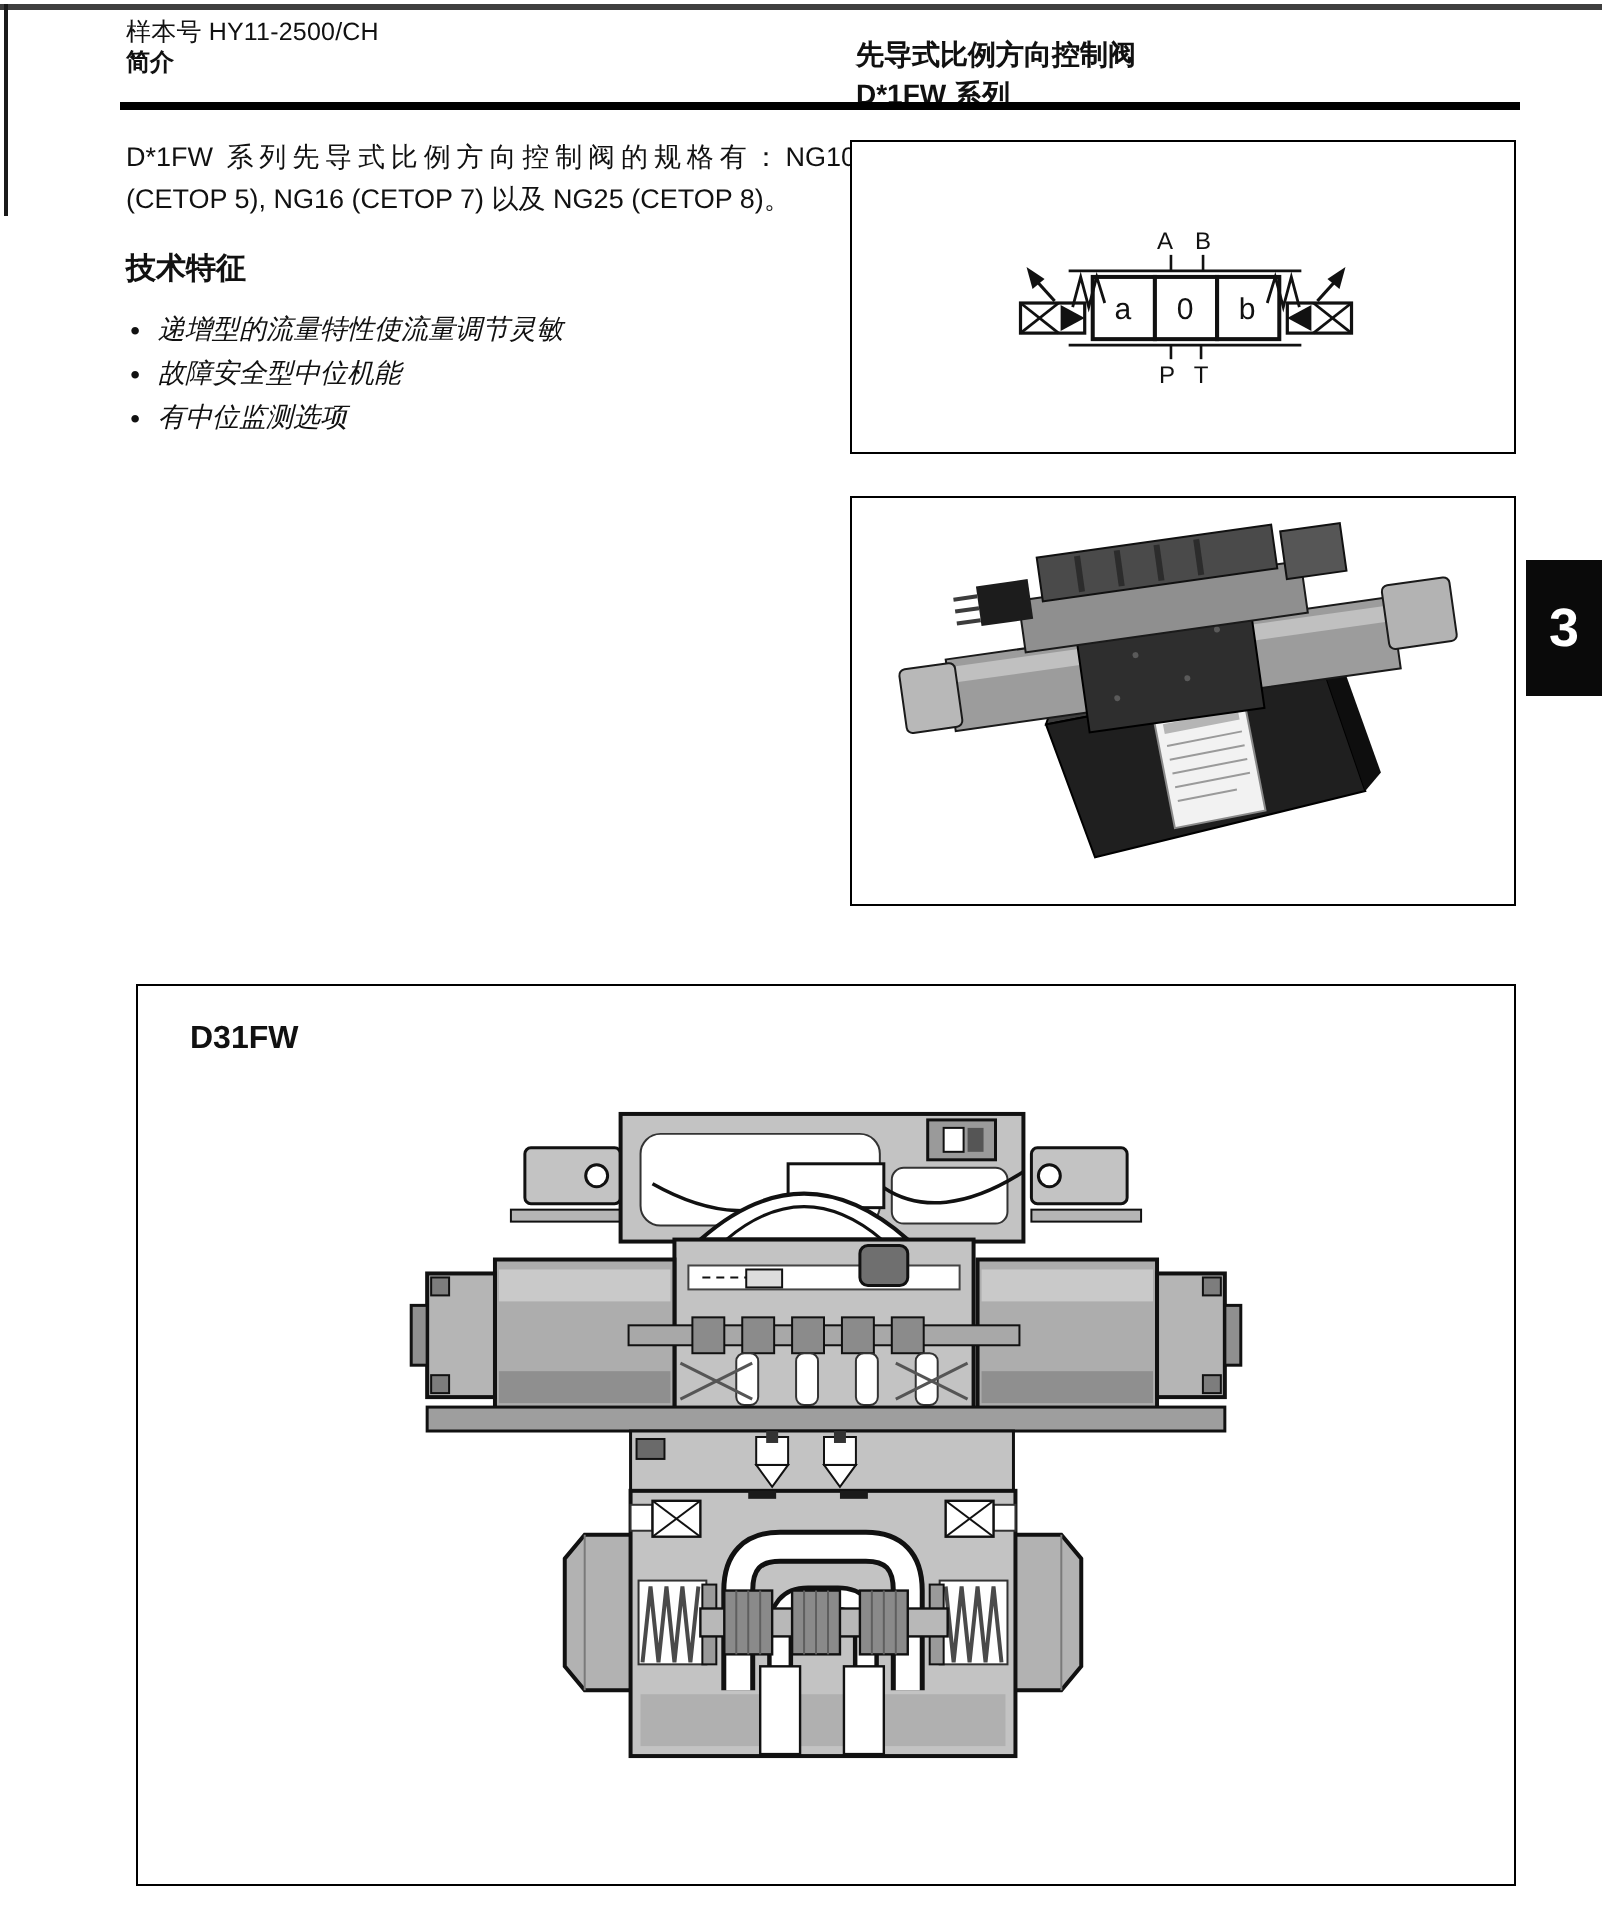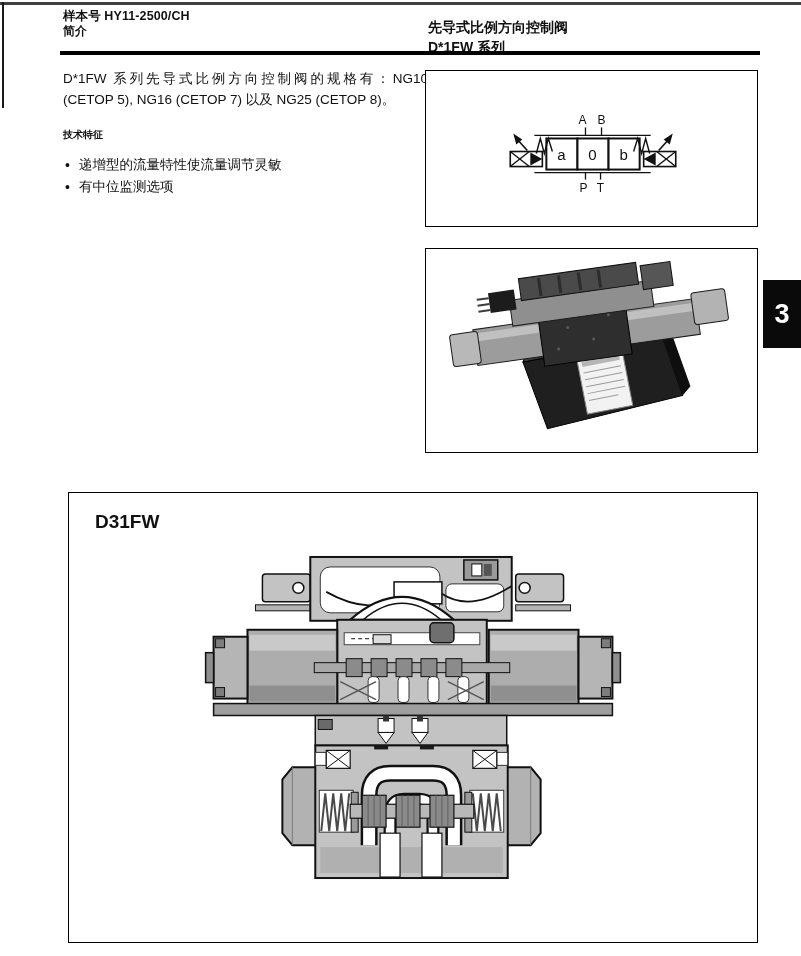--- a/index.html
+++ b/index.html
@@ -3,36 +3,36 @@
 <meta charset="utf-8">
 <style>
   html,body{margin:0;padding:0;background:#fff;}
   .page{
     position:relative;width:801px;height:956px;background:#ffffff;overflow:hidden;
     font-family:"Liberation Sans","DejaVu Sans",sans-serif;color:#111;
   }
   .top-border{position:absolute;left:0;top:2px;width:801px;height:3px;background:#3f3f3f;}
   .left-border{position:absolute;left:2px;top:2px;width:2px;height:106px;background:#1a1a1a;}
 
-  .catalog-no{position:absolute;left:63px;top:8px;font-size:12.5px;font-weight:700;letter-spacing:.1px;}
+  .catalog-no{position:absolute;left:63px;top:8px;font-size:12.5px;font-weight:400;letter-spacing:.1px;}
   .section-title{position:absolute;left:63px;top:23px;font-size:12px;font-weight:bold;}
   .doc-title{position:absolute;left:428px;top:17px;font-size:14px;font-weight:bold;line-height:20px;}
   .header-rule{position:absolute;left:60px;top:51px;width:700px;height:4px;background:#000;}
 
   .intro-col{position:absolute;left:63px;top:68px;width:365px;font-size:13.5px;line-height:21px;text-align:justify;}
   .intro-col p{margin:0 0 8px 0;}
-  .features-heading{font-size:10px;font-weight:bold;margin:14px 0 9px 0;text-align:left;}
-  .features-list{margin:0;padding:0;list-style:none;text-align:left;}
+  .features-heading{font-size:15px;font-weight:bold;margin:14px 0 9px 0;text-align:left;}
+  .features-list{margin:0;padding:0;list-style:none;text-align:left;font-style:italic;}
   .features-list li{position:relative;padding-left:16px;line-height:22px;}
   .features-list li::before{content:"\2022";position:absolute;left:2px;top:0;font-size:14px;}
 
   .schematic-box{position:absolute;left:425px;top:70px;width:333px;height:157px;border:1.5px solid #000;box-sizing:border-box;background:#fff;}
   .photo-box{position:absolute;left:425px;top:248px;width:333px;height:205px;border:1.5px solid #000;box-sizing:border-box;background:#fff;}
   .drawing-box{position:absolute;left:68px;top:492px;width:690px;height:451px;border:1.5px solid #000;box-sizing:border-box;background:#fff;}
-  .drawing-label{position:absolute;left:26px;top:18px;font-size:19px;font-weight:bold;}
+  .drawing-label{position:absolute;left:26px;top:18px;font-size:16px;font-weight:bold;}
   .box-svg{position:absolute;left:0;top:0;width:100%;height:100%;}
 
   .side-tab{
     position:absolute;left:763px;top:280px;width:38px;height:68px;background:#0a0a0a;
     color:#fff;font-size:27px;font-weight:bold;display:flex;align-items:center;justify-content:center;
   }
   svg text{font-family:"Liberation Sans","DejaVu Sans",sans-serif;}
 </style>
 </head>
 <body>
@@ -47,20 +47,21 @@
     <div>先导式比例方向控制阀</div>
     <div>D*1FW 系列</div>
   </div>
   <div class="header-rule"></div>
 
   <div class="intro-col">
     <p>D*1FW 系列先导式比例方向控制阀的规格有：NG10 (CETOP 5), NG16 (CETOP 7) 以及 NG25 (CETOP 8)。</p>
     <div class="features-heading">技术特征</div>
     <ul class="features-list">
       <li>递增型的流量特性使流量调节灵敏</li>
+      <li>故障安全型中位机能</li>
       <li>有中位监测选项</li>
     </ul>
   </div>
 
   <div class="schematic-box">
     <svg class="box-svg" viewBox="0 0 330 154">
 
       <line x1="108" y1="64" x2="224" y2="64" stroke="#111" stroke-width="1.3"></line>
       <line x1="108" y1="101" x2="224" y2="101" stroke="#111" stroke-width="1.3"></line>
 

